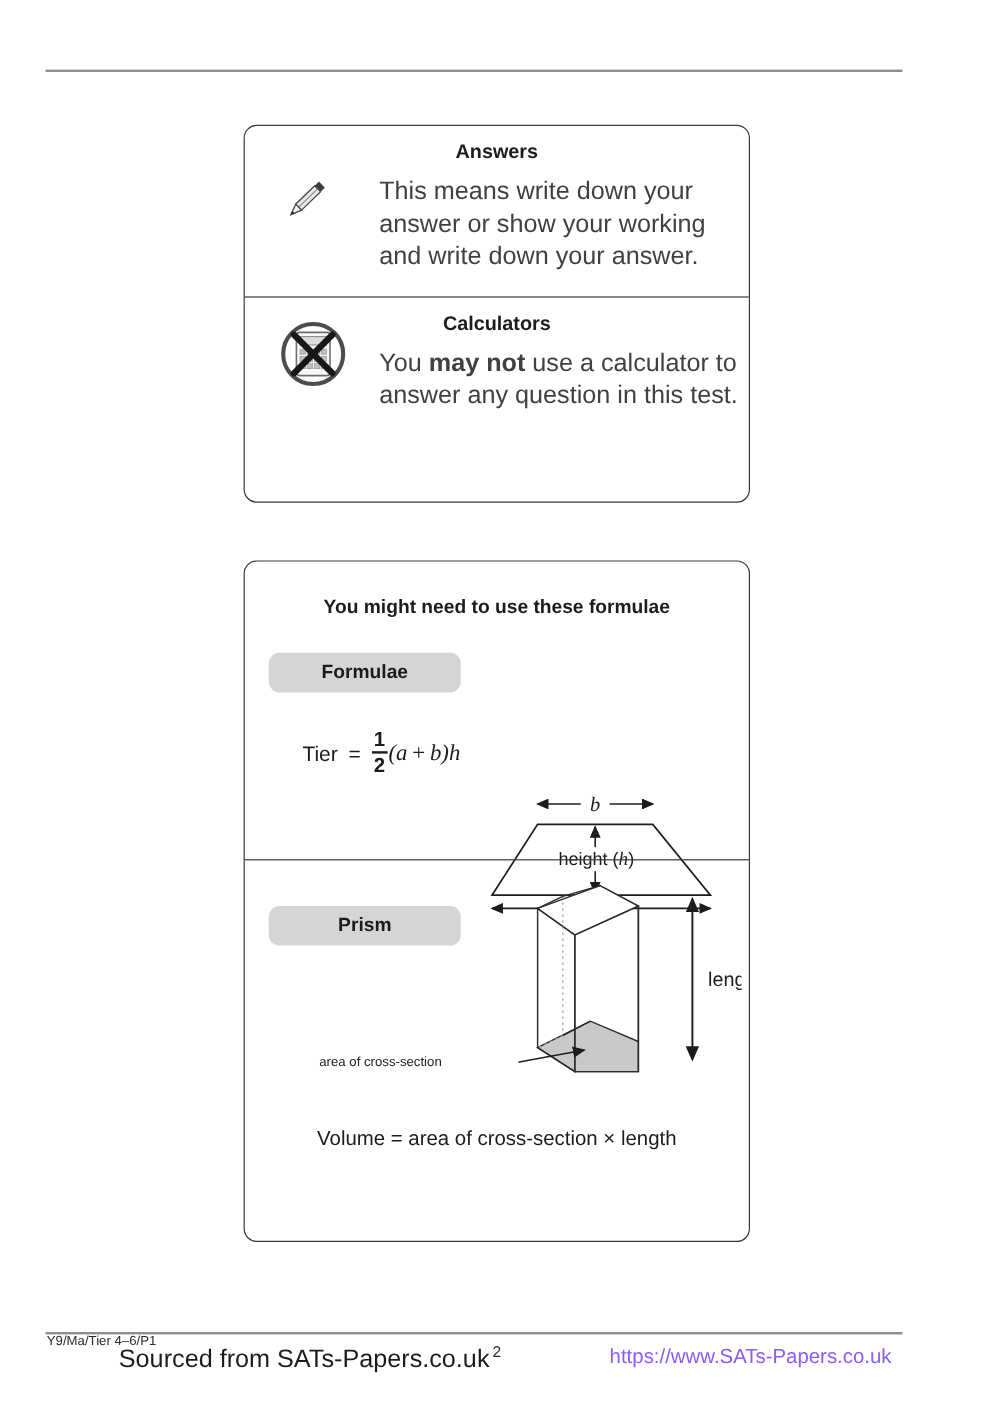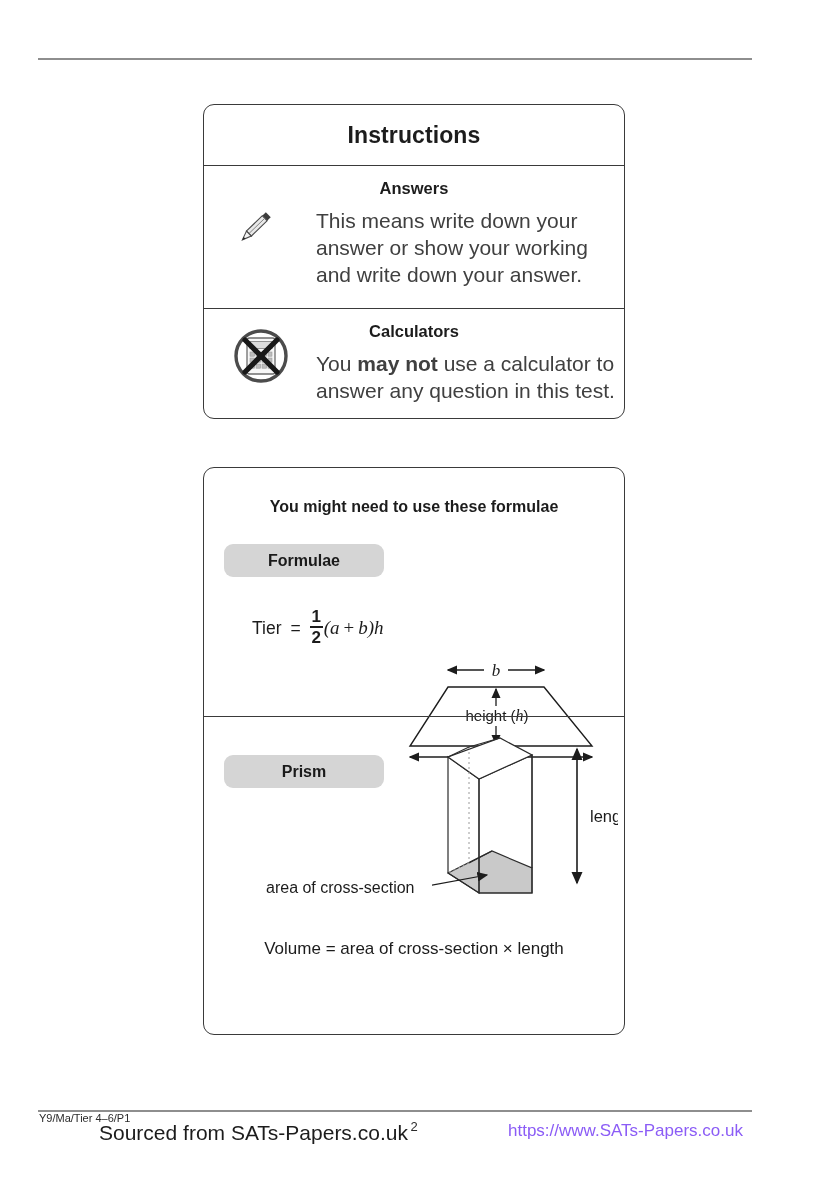--- a/index.html
+++ b/index.html
@@ -154,21 +154,21 @@
 
   
   .trap-svg { position: absolute; left: 200px; top: 142px; }
 
   
   .prism-svg { position: absolute; left: 228px; top: 18px; }
   .xsec-label {
     position: absolute;
     left: 62px;
     top: 162px;
-    font-size: 16px;
+    font-size: 11px;
     color: #1c1c1c;
     white-space: nowrap;
   }
   .volume-line {
     position: absolute;
     left: 0;
     right: 0;
     top: 222px;
     text-align: center;
     font-size: 17px;
@@ -218,23 +218,20 @@
     white-space: nowrap;
   }
 </style>
 </head>
 <body>
 
 <div class="top-rule"></div>
 
 <div class="panel" id="instructions-panel">
 
-  <div class="panel-title-row">
-    <div class="panel-title">Instructions</div>
-  </div>
 
   <div class="instr-section answers">
     <span class="instr-icon pencil-icon">
       <svg width="46" height="46" viewBox="0 0 46 46">
         <g transform="rotate(46 23 23)">
           <rect x="20" y="5" width="7" height="5" fill="#3d3d3d"></rect>
           <rect x="20" y="10" width="7" height="22" fill="#e9e9e9" stroke="#4a4a4a" stroke-width="1.1"></rect>
           <line x1="23.5" y1="10" x2="23.5" y2="32" stroke="#808080" stroke-width="0.9"></line>
           <polygon points="20,32 27,32 23.5,41" fill="#f3f3f3" stroke="#4a4a4a" stroke-width="1.1"></polygon>
           <polygon points="22,38 25,38 23.5,41" fill="#2b2b2b"></polygon>

